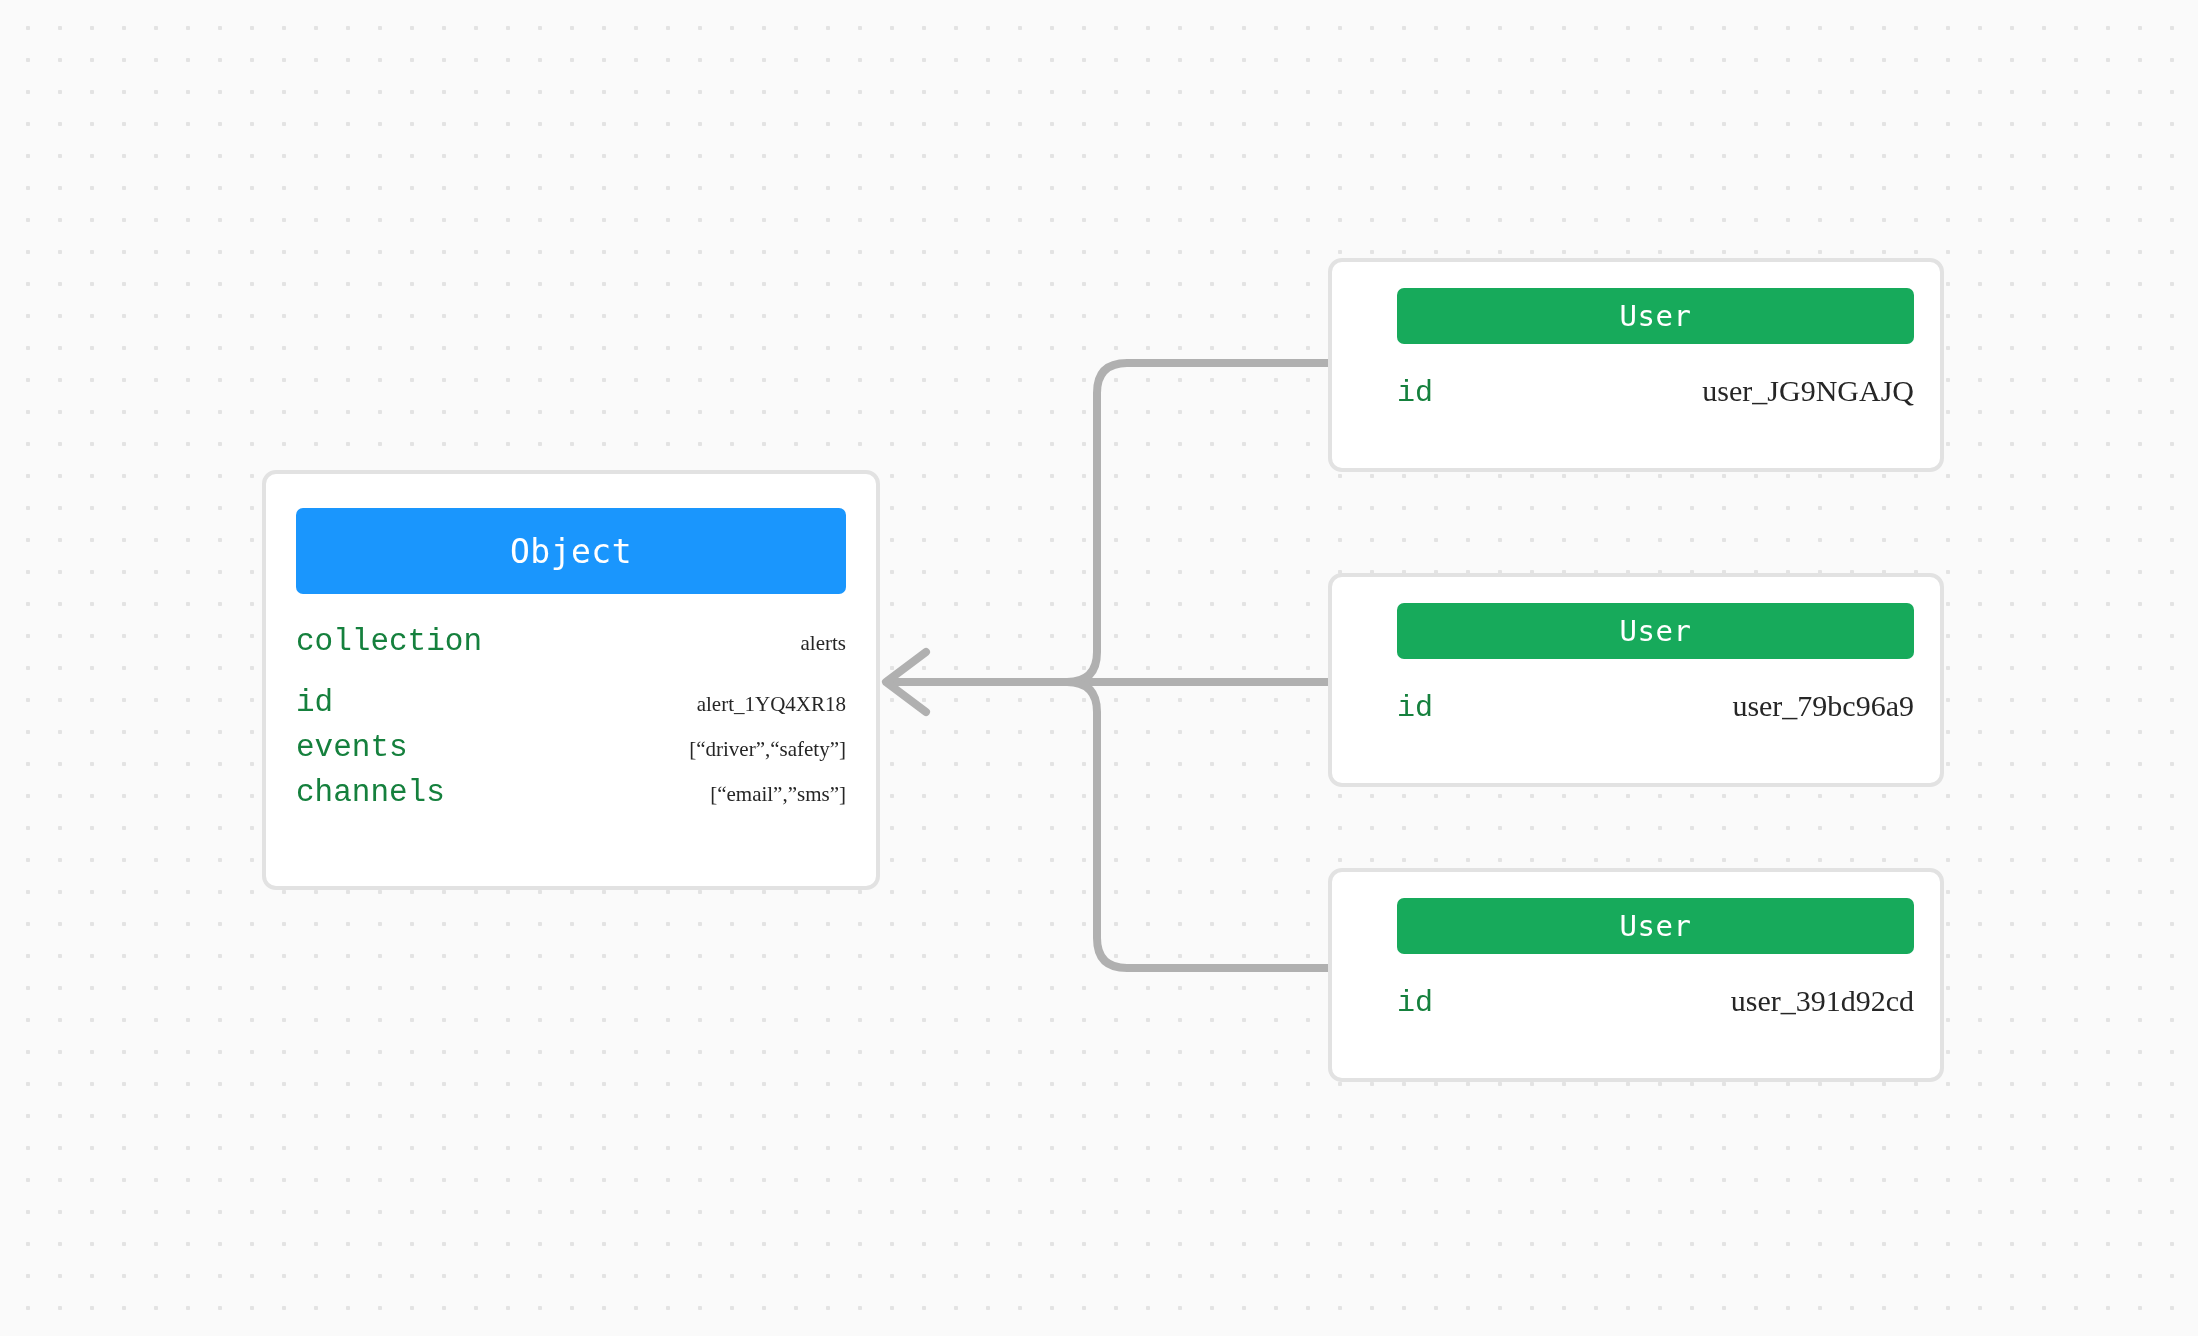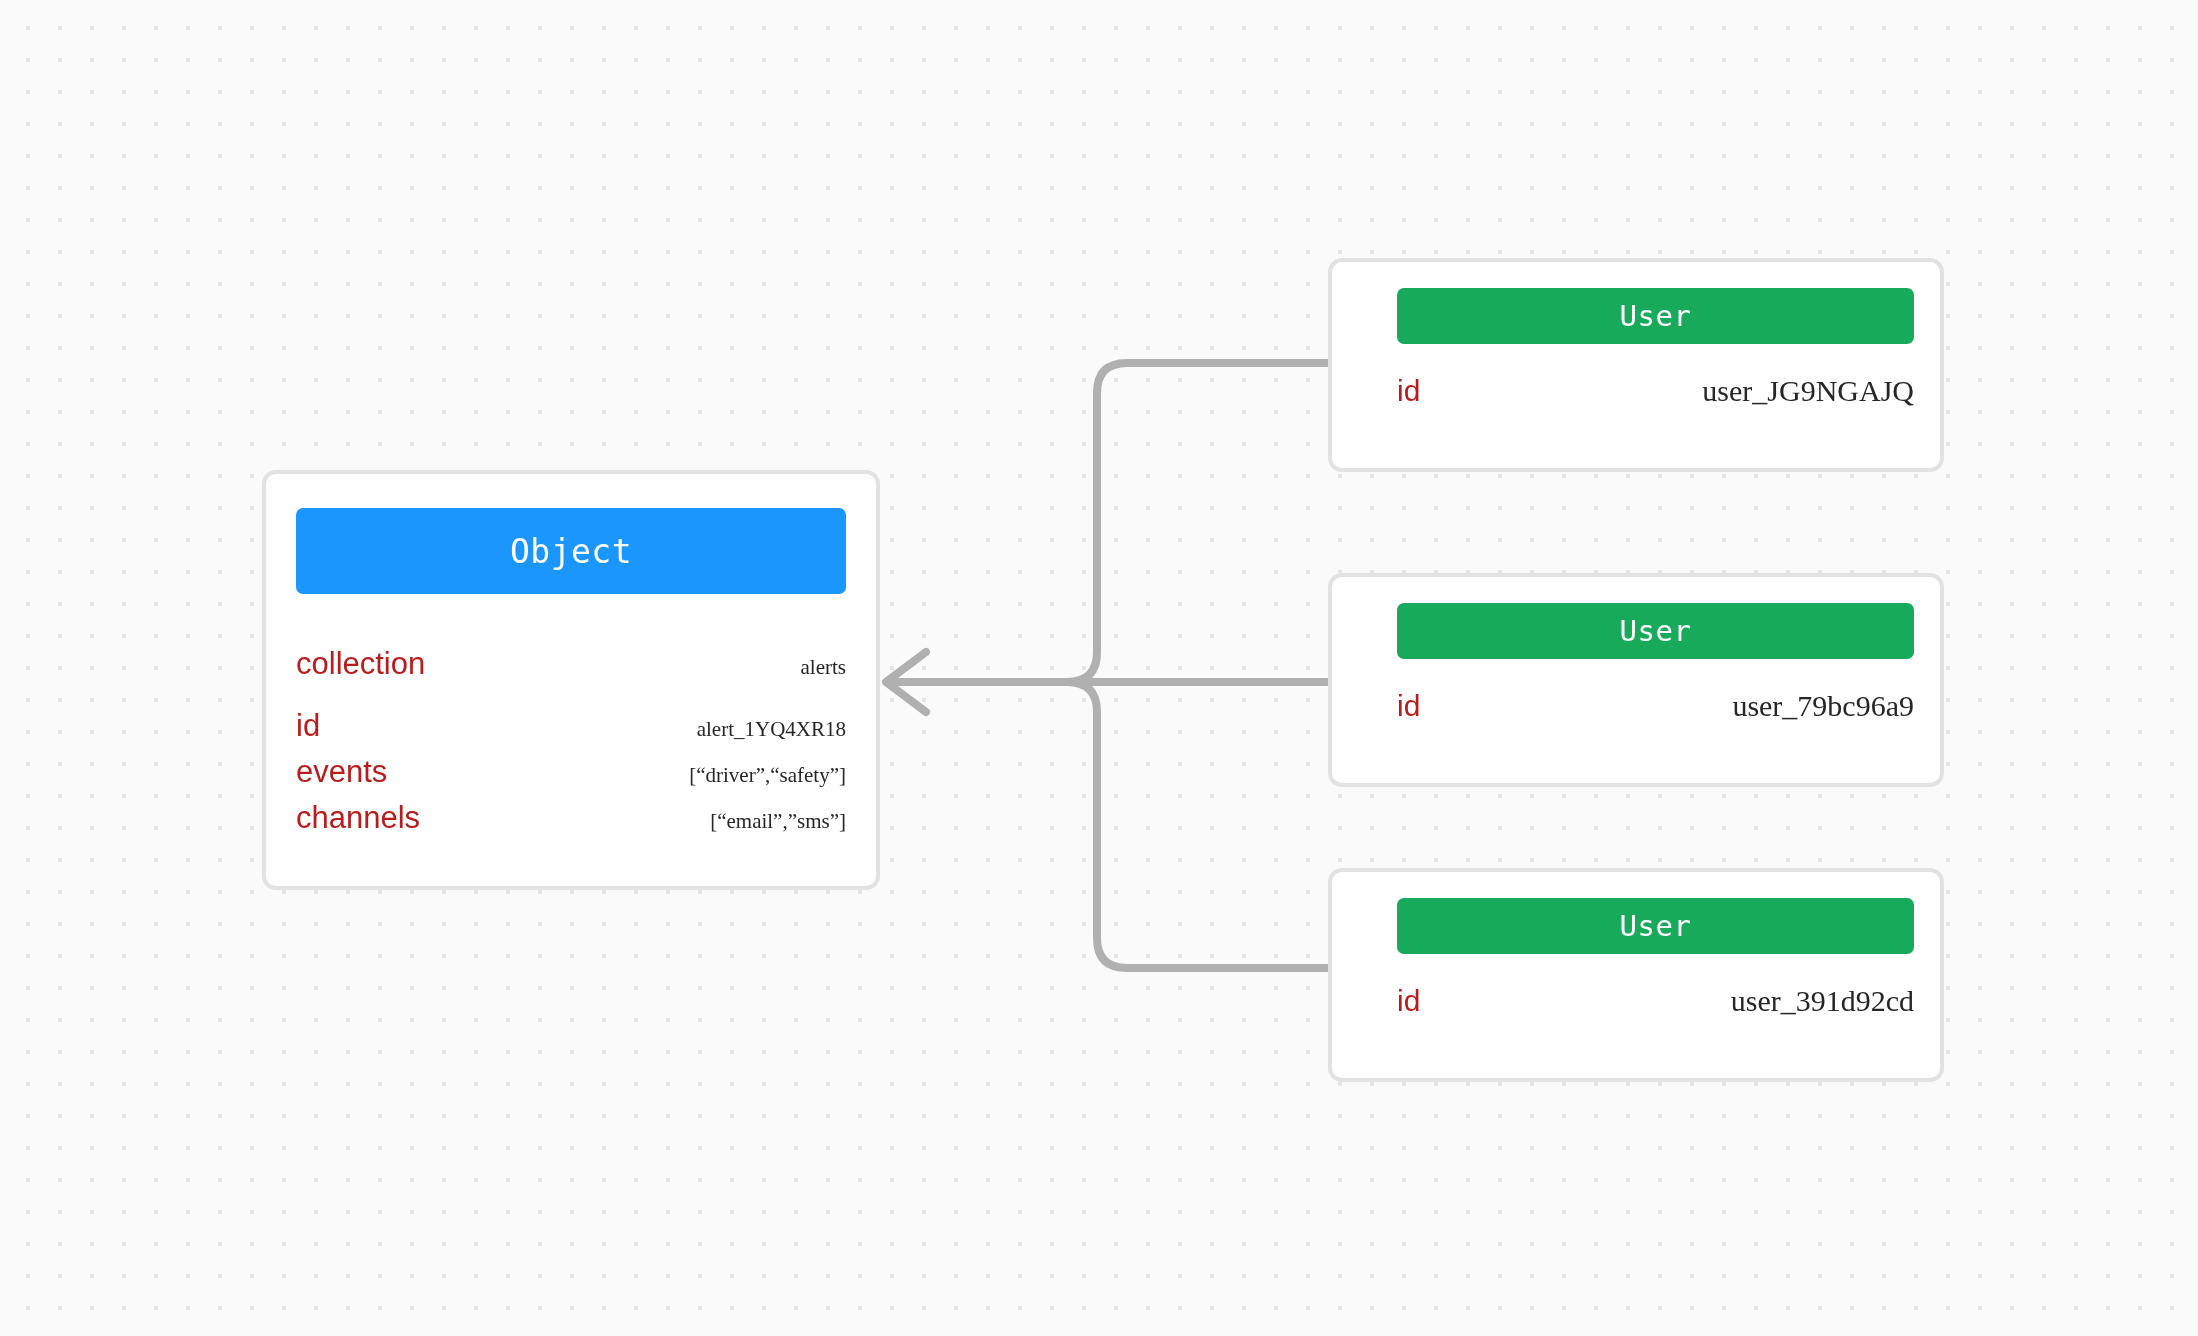--- a/index.html
+++ b/index.html
@@ -62,22 +62,22 @@
   }
 
   .row {
     display: flex;
     align-items: baseline;
     justify-content: space-between;
     white-space: nowrap;
   }
 
   .row-key {
-    color: #b91c1c;
-    font-family: Liberation Sans, sans-serif;
+    color: #15803d;
+    font-family: Liberation Mono, monospace;
     font-weight: 400;
   }
 
   .row-val {
     color: #262626;
     font-family: Liberation Serif, serif;
     font-weight: 400;
     text-align: right;
   }
 
@@ -88,21 +88,21 @@
     width: 618px;
     height: 420px;
   }
   #node-object .node-header {
     margin: 34px 30px 0 30px;
     height: 86px;
     background: #1a96fd;
     font-size: 33px;
   }
   #node-object .node-body {
-    padding: 52px 30px 0 30px;
+    padding: 30px 30px 0 30px;
   }
   #node-object .row {
     font-size: 31px;
   }
   #node-object .row-val {
     font-size: 21px;
   }
   #node-object .row-group-gap {
     height: 26px;
   }

